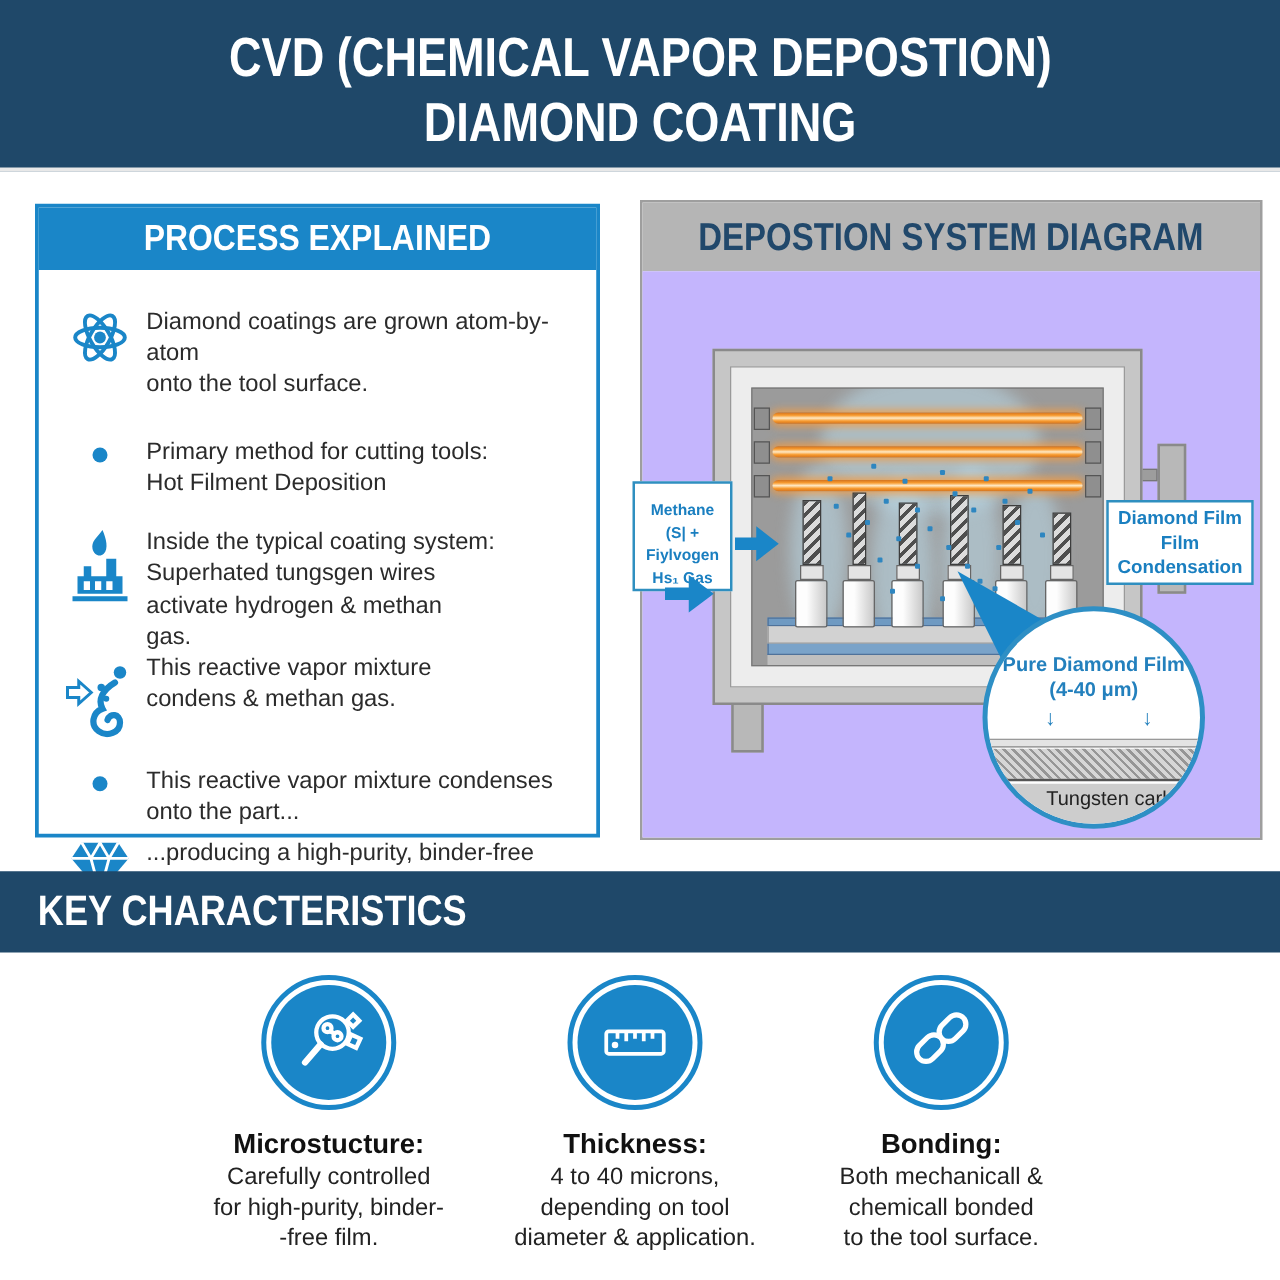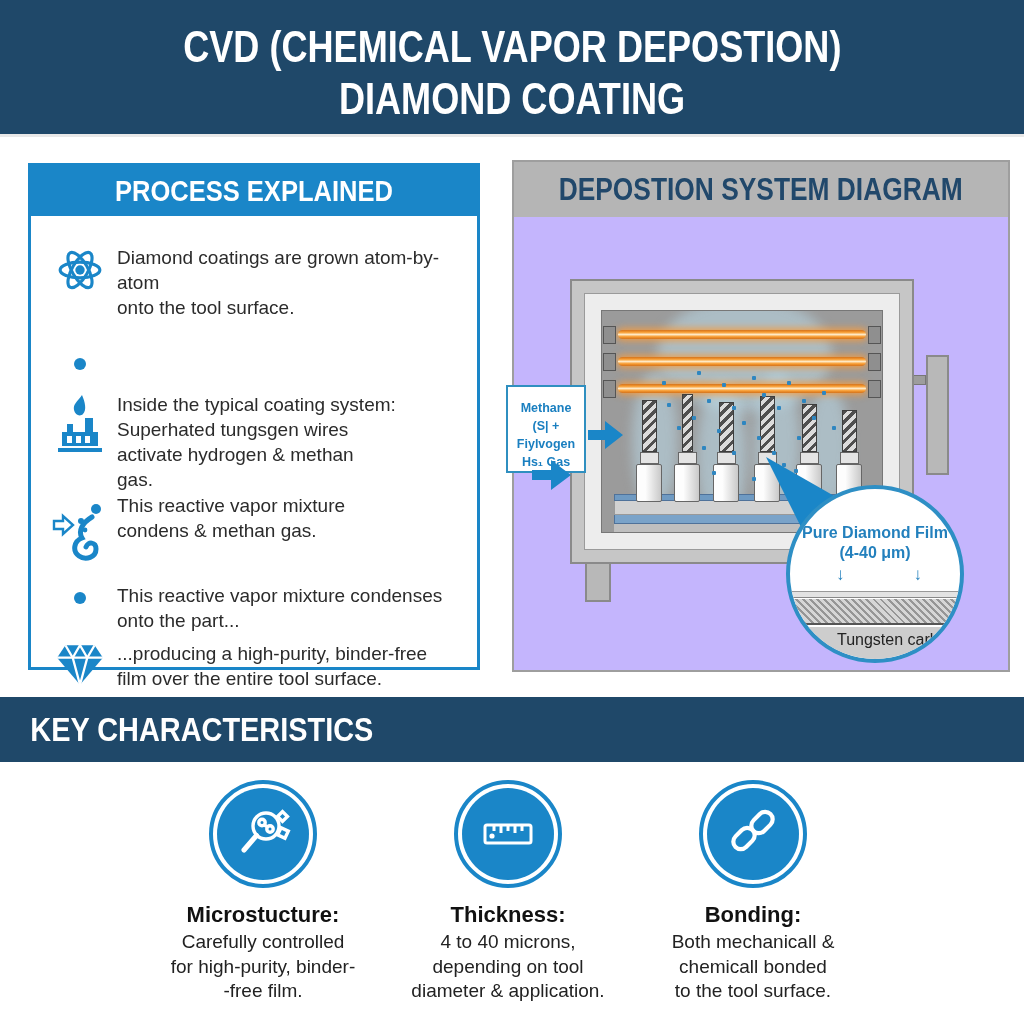--- a/index.html
+++ b/index.html
@@ -121,20 +121,22 @@
         </svg>
       </span>
       <p class="p-text">Diamond coatings are grown atom-by-atom
 onto the tool surface.</p>
     </div>
 
     <div class="p-item mt12">
       <span class="p-icon">
           <span class="dot"></span>
         </span>
+      <p class="p-text">Primary method for cutting tools:
+Hot Filment Deposition</p>
     </div>
 
     <div class="p-item mt26">
       <span class="p-icon">
         <svg width="50" height="62" viewBox="0 0 50 62">
           <path d="M27 1 C22 8 18 10 19 16 C20 21 25 23 28 20 C32 16 30 8 27 1 Z" fill="#1a86c8"></path>
           <rect x="30" y="24" width="8" height="26" fill="#1a86c8"></rect>
           <rect x="12" y="30" width="6" height="14" fill="#1a86c8"></rect>
           <rect x="7" y="38" width="36" height="14" fill="#1a86c8"></rect>
           <rect x="12" y="42" width="5" height="7" fill="#fff"></rect>
@@ -289,20 +291,23 @@
       <div class="gas-label">Methane
 (S| + Fiylvogen
 Hs₁ Gas</div>
       <svg class="flow-arrow" style="left:74px;top:203px;" width="36" height="30" viewBox="0 0 36 30">
         <polygon points="0,10 17,10 17,1 35,15 17,29 17,20 0,20" fill="#1a86c8"></polygon>
       </svg>
       <svg class="flow-arrow" style="left:18px;top:242px;" width="40" height="32" viewBox="0 0 40 32">
         <polygon points="0,11 19,11 19,1 39,16 19,31 19,21 0,21" fill="#1a86c8"></polygon>
       </svg>
 
+      <div class="film-label">Diamond Film
+Film
+Condensation</div>
 
       <svg class="wedge-svg" width="494" height="453">
         <polygon points="252,240 322,280 288,312" fill="#1a86c8"></polygon>
       </svg>
 
       <div class="callout">
         <div class="co-title">Pure Diamond Film
 (4-40 μm)</div>
         <span class="co-arrow" style="left:46px;">↓</span>
         <span class="co-arrow" style="right:38px;">↓</span>

